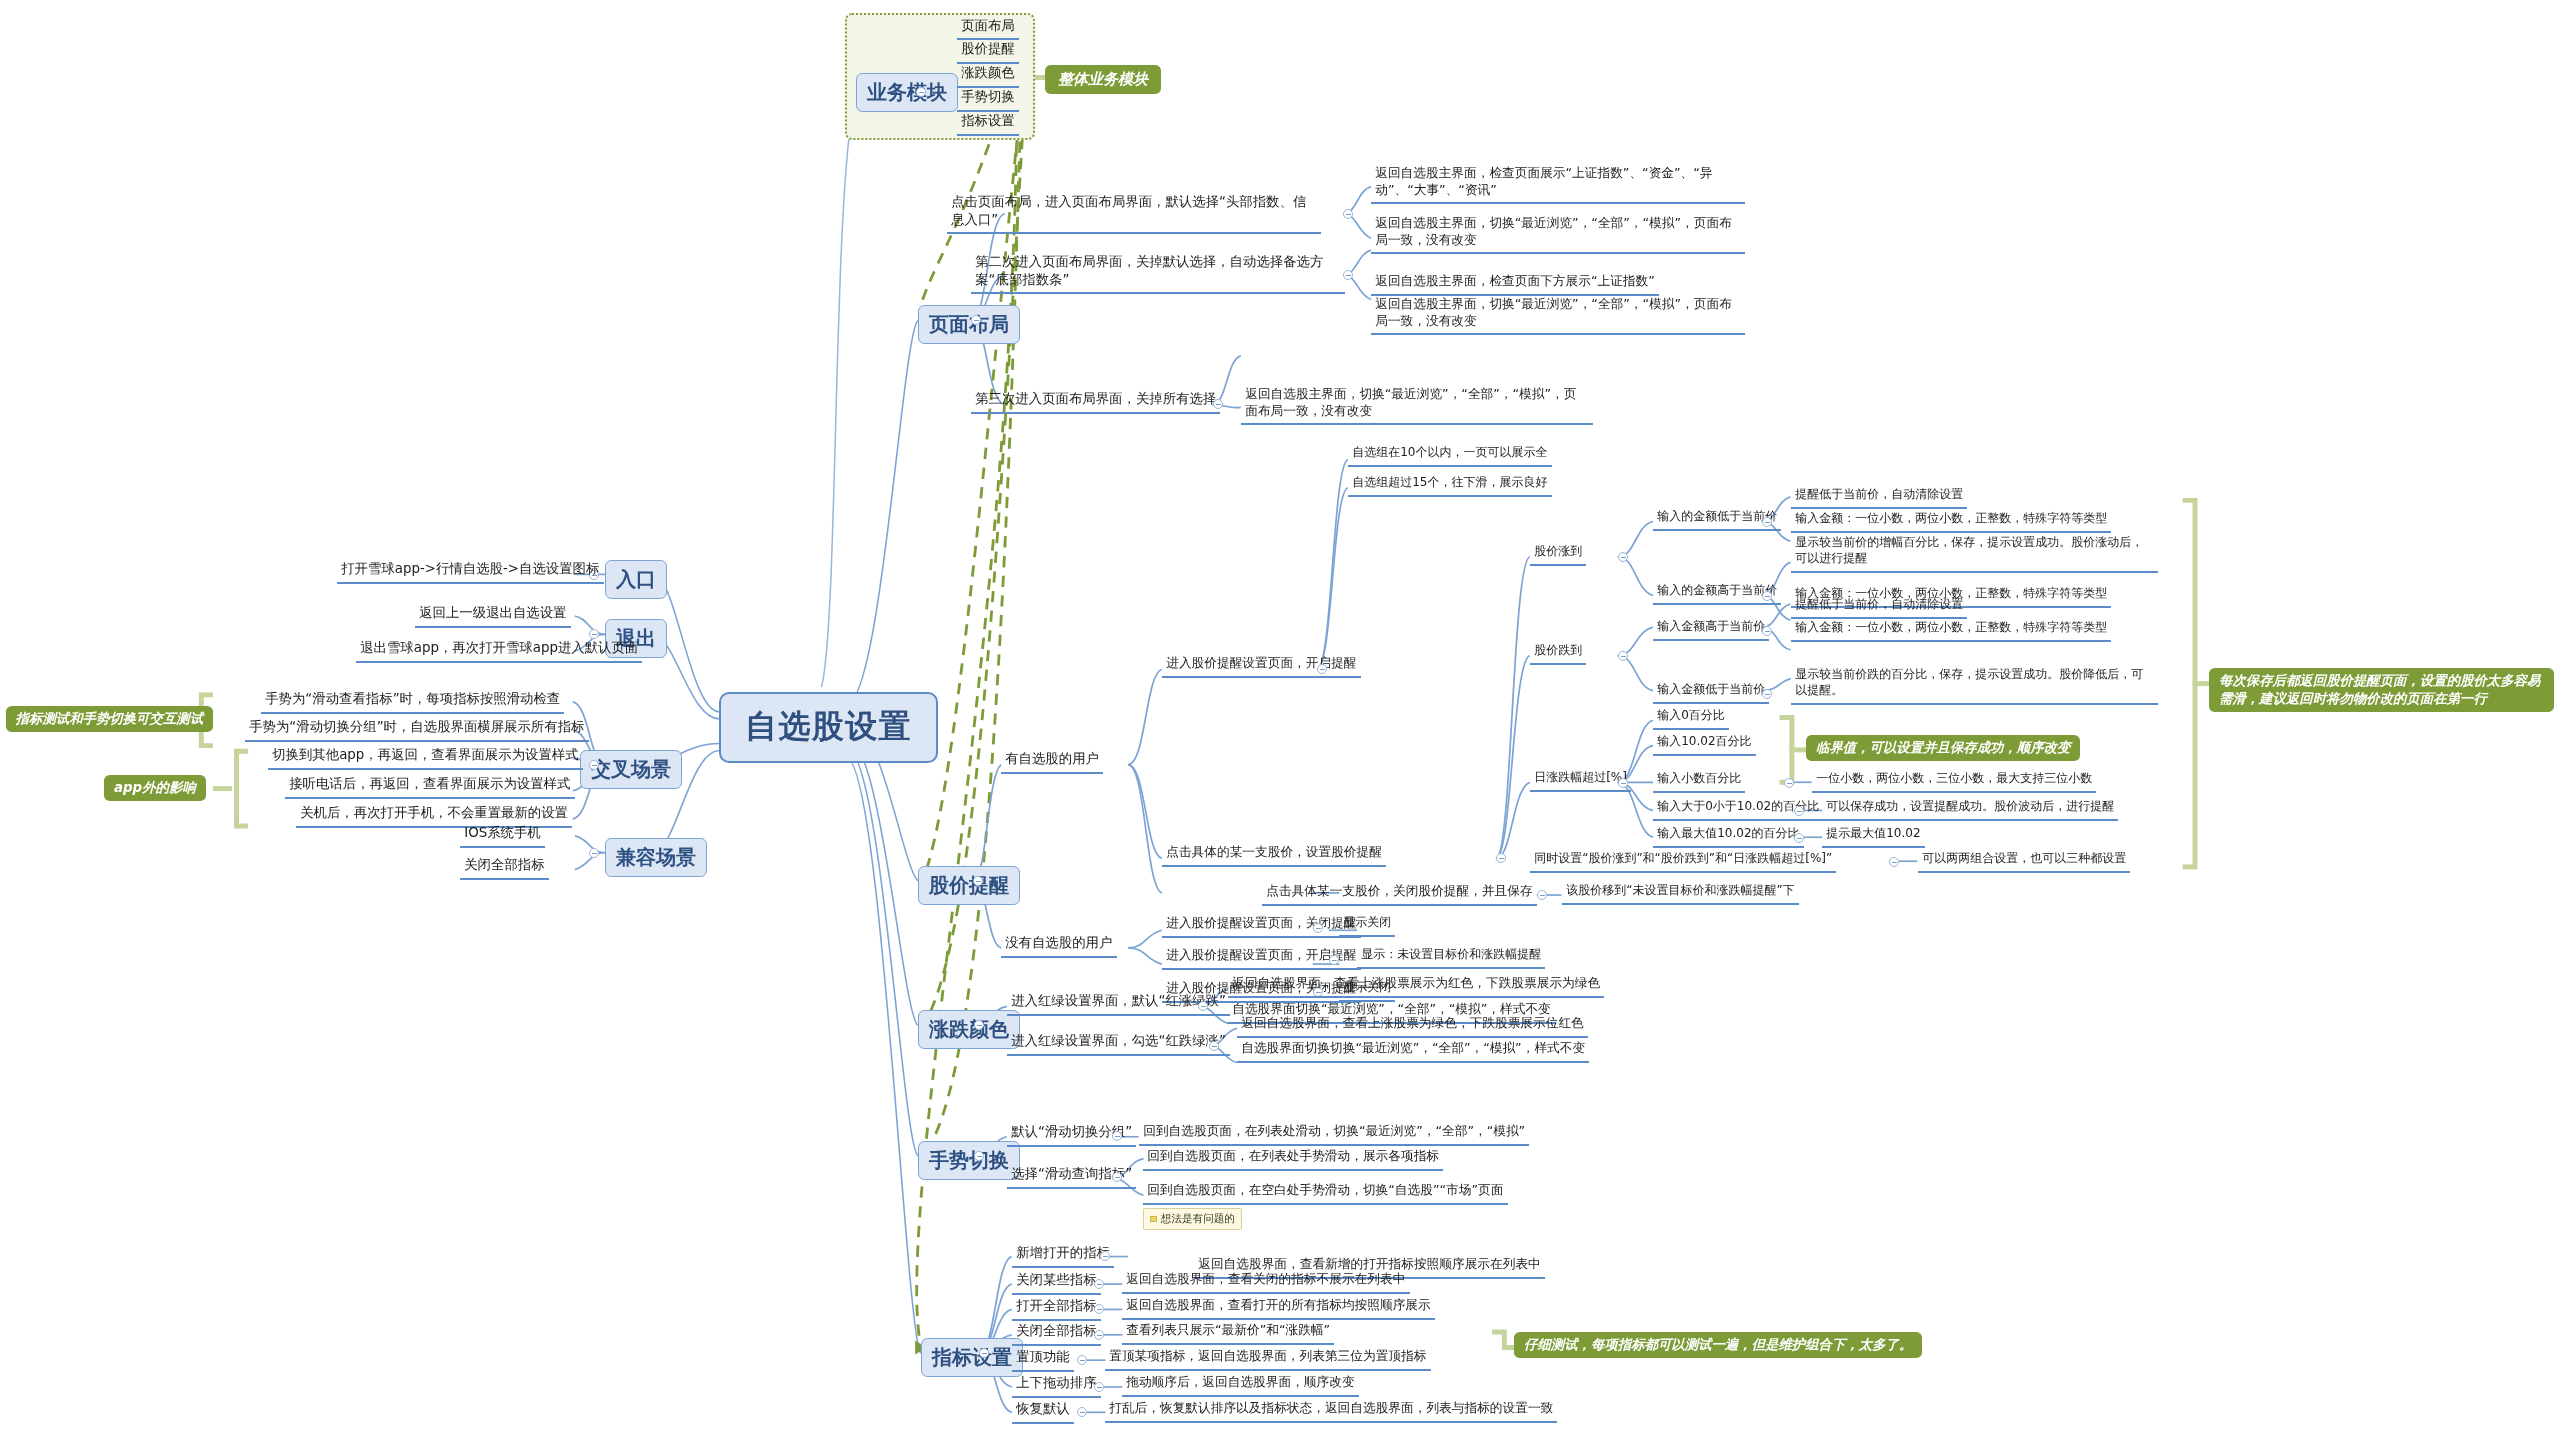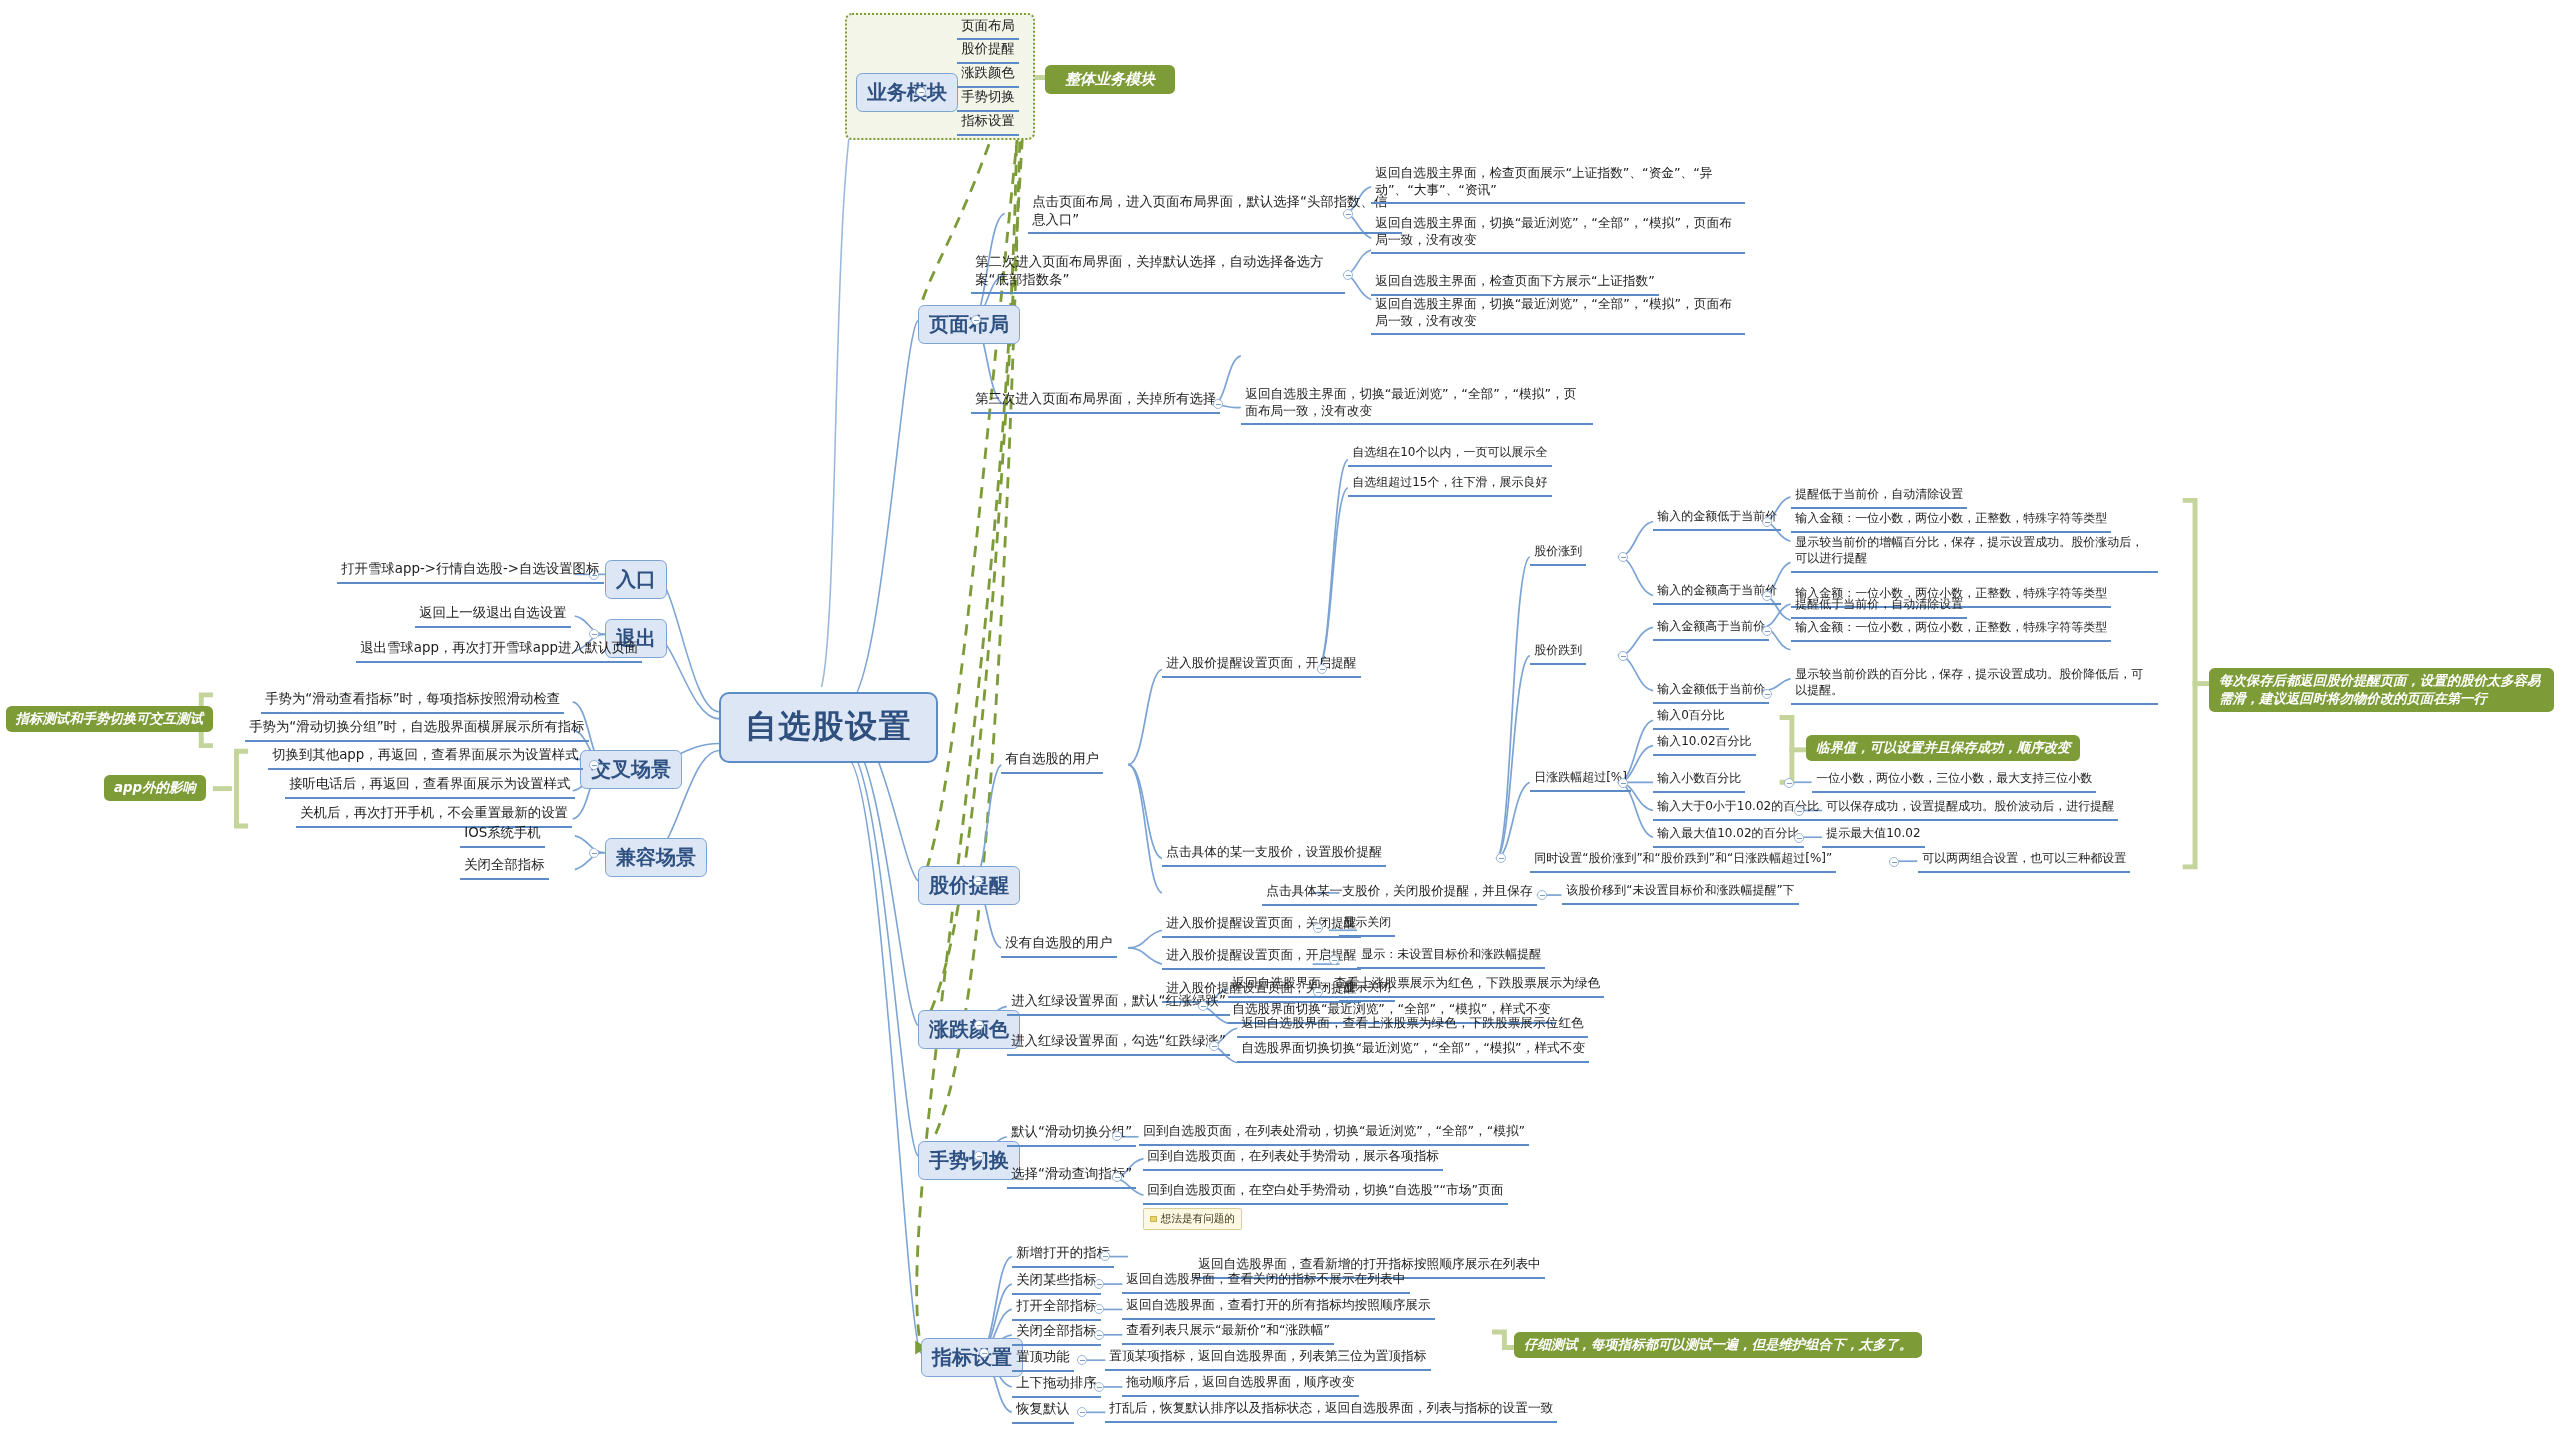--- a/index.html
+++ b/index.html
@@ -37,21 +37,21 @@
   .lvl3 { font-size:12.7px; }
   .lvl4 { font-size:12px; }
   .lvl5 { font-size:12px; }
   .wrap { white-space:normal; }
 
   
   .tag {
     position:absolute;
     background:#7d9b37; color:#ffffff; border-radius:5.6px;
     font-style:italic; font-weight:bold; font-size:15px;
-    padding:5px 20px; white-space:nowrap;
+    padding:5px 13px; white-space:nowrap;
   }
   .tag.small { font-size:13.4px; padding:4.2px 10px; }
 
   
   .dotbox {
     position:absolute; border:2.1px dotted #7d9b37;
     background:#f2f5e8; border-radius:7px;
   }
 
   
@@ -314,21 +314,21 @@
 
   <div class="tag small" style="left:5.6px; top:706px;">
     <span>指标测试和手势切换可交互测试</span></div>
   <div class="tag small" style="left:104px; top:775px;">
     <span>app外的影响</span></div>
 
   <div class="node lvl1" style="left:918px; top:305px;">
     <span>页面布局</span></div>
   <div class="toggle sm" style="left:971px; top:315px;"></div>
 
-  <div class="node lvl2 wrap" style="left:1028px; top:192px; width:374px;">
+  <div class="node lvl2 wrap" style="left:947px; top:192px; width:374px;">
     <span>点击页面布局，进入页面布局界面，默认选择“头部指数、信息入口”</span></div>
   <div class="toggle sm" style="left:1343px; top:209px;"></div>
   <div class="node lvl3 wrap" style="left:1371px; top:164px; width:374px;">
     <span>返回自选股主界面，检查页面展示“上证指数”、“资金”、“异动”、“大事”、“资讯”</span></div>
   <div class="node lvl3 wrap" style="left:1371px; top:214px; width:374px;">
     <span>返回自选股主界面，切换“最近浏览”，“全部”，“模拟”，页面布局一致，没有改变</span></div>
 
   <div class="node lvl2 wrap" style="left:971px; top:252px; width:374px;">
     <span>第二次进入页面布局界面，关掉默认选择，自动选择备选方案“底部指数条”</span></div>
   <div class="toggle sm" style="left:1343px; top:270px;"></div>

